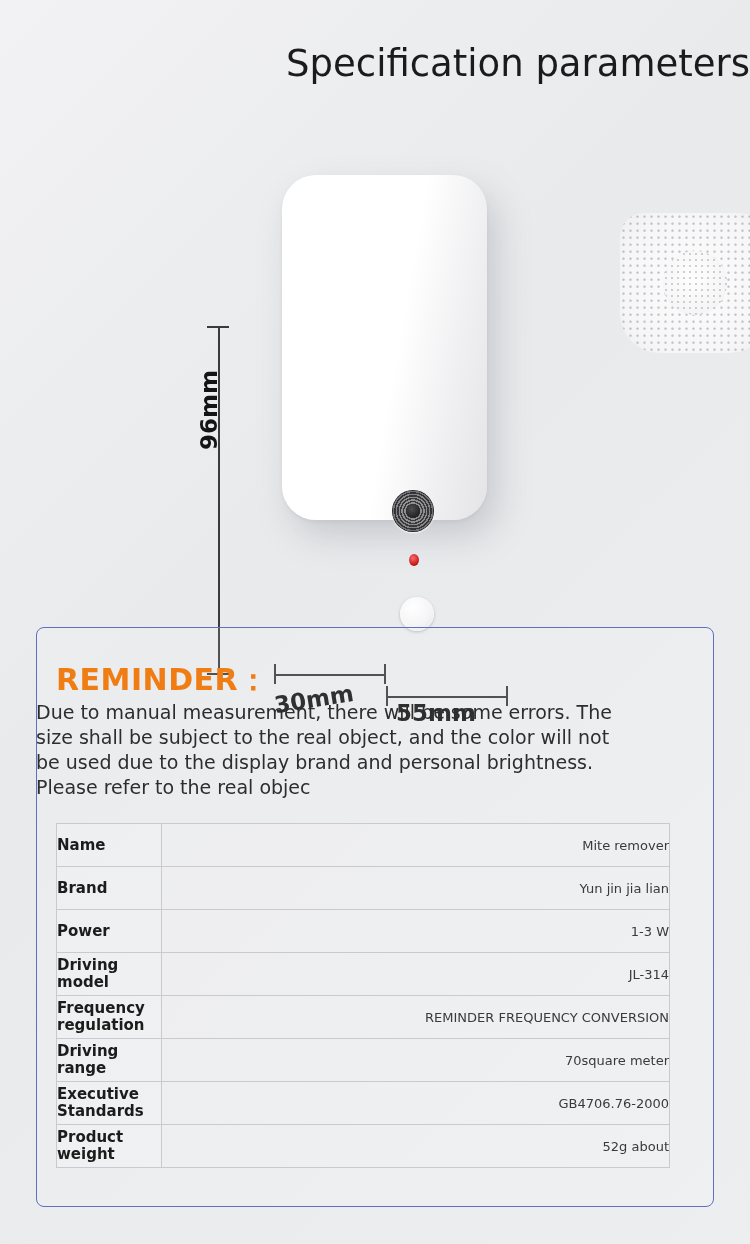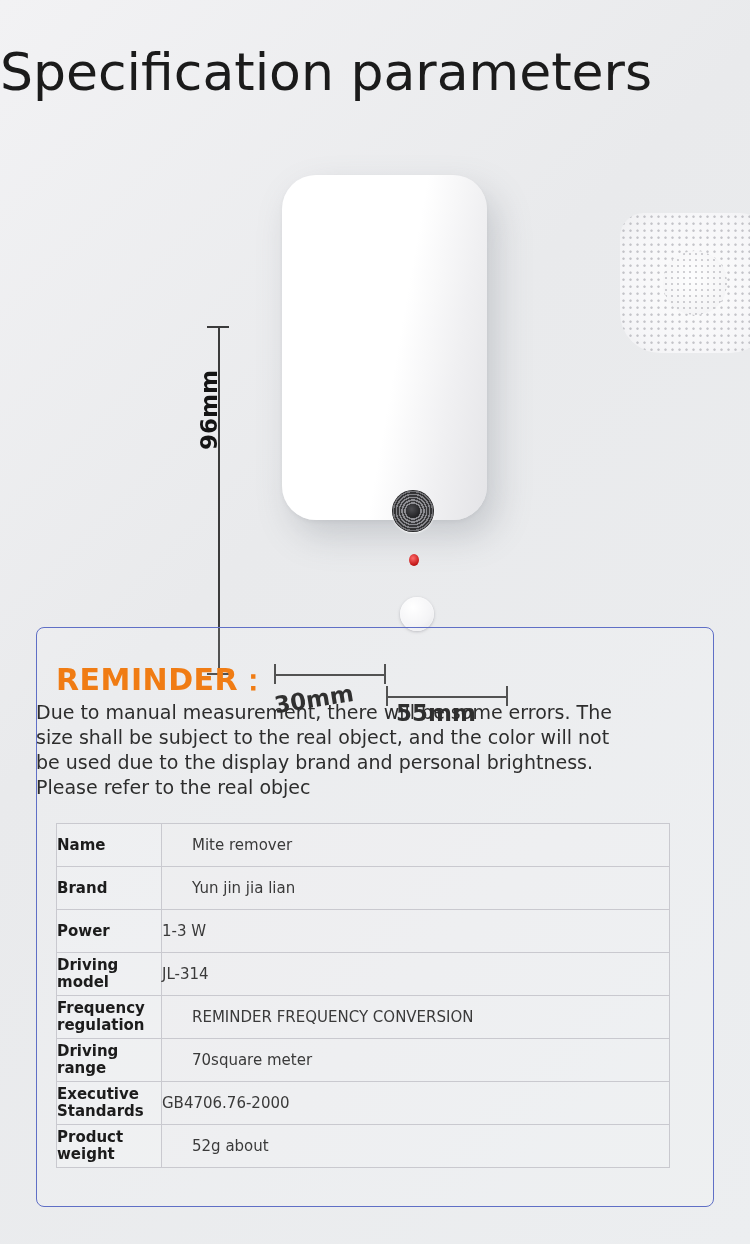--- a/index.html
+++ b/index.html
@@ -19,22 +19,22 @@
     width: 750px;
     height: 1244px;
   }
 
   
   .title {
     position: absolute;
     top: 42px;
     left: 0;
     width: 750px;
-    text-align: left;
-    font-size: 52px;
+    text-align: right;
+    font-size: 37px;
     font-weight: 400;
     color: #1b1b1b;
     letter-spacing: 0px;
     font-family: "DejaVu Sans", sans-serif;
   }
 
   
   .product-area {
     position: absolute;
     top: 150px;
@@ -244,23 +244,24 @@
     text-align: left;
     font-size: 15px;
     font-weight: 700;
     color: #1c1c1c;
     line-height: 17px;
     padding: 2px 4px;
     background: rgba(255,255,255,0.18);
   }
   td.v {
     padding-left: 20px;
-    font-size: 15px;
+    font-size: 13px;
     color: #3a3a3a;
     background: rgba(255,255,255,0.10);
+    text-align: right;
   }
   td.v.indent { padding-left: 30px; }
 </style>
 </head>
 <body>
 
 <div class="page">
 
   <div class="title">Specification parameters</div>
 

